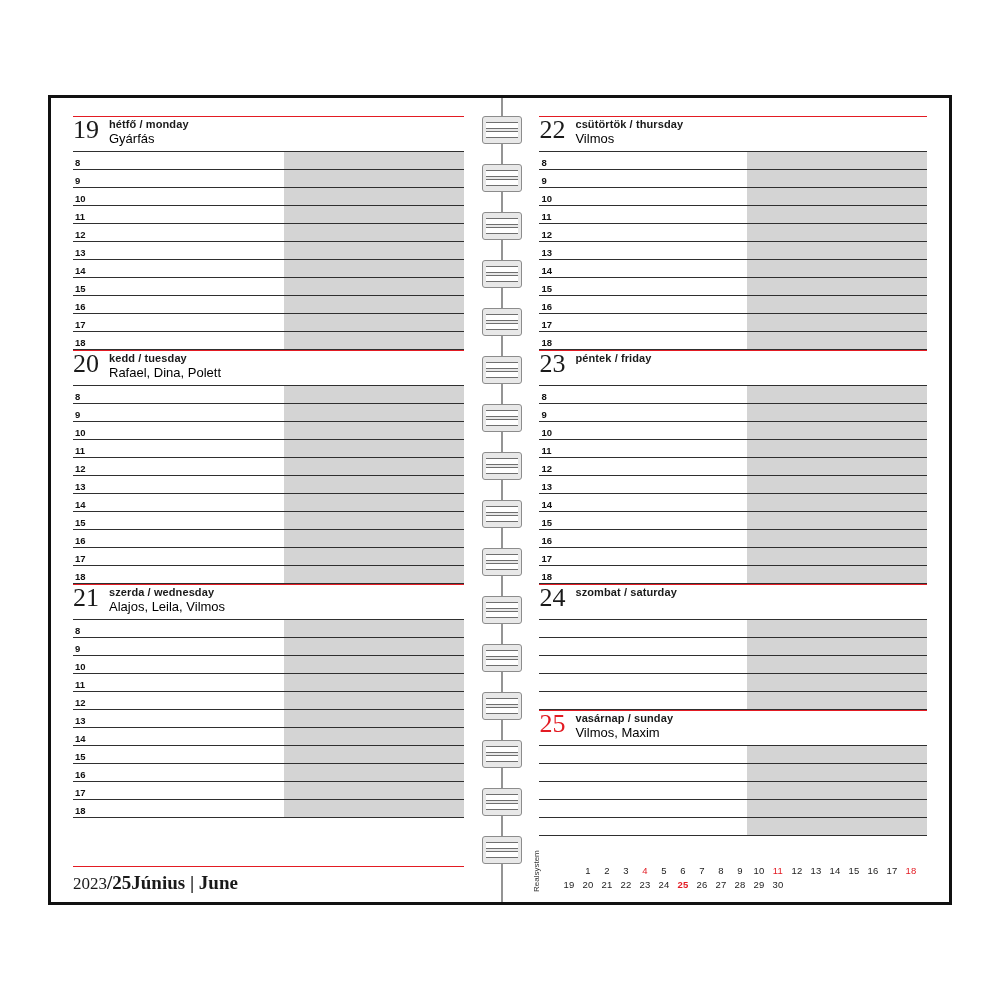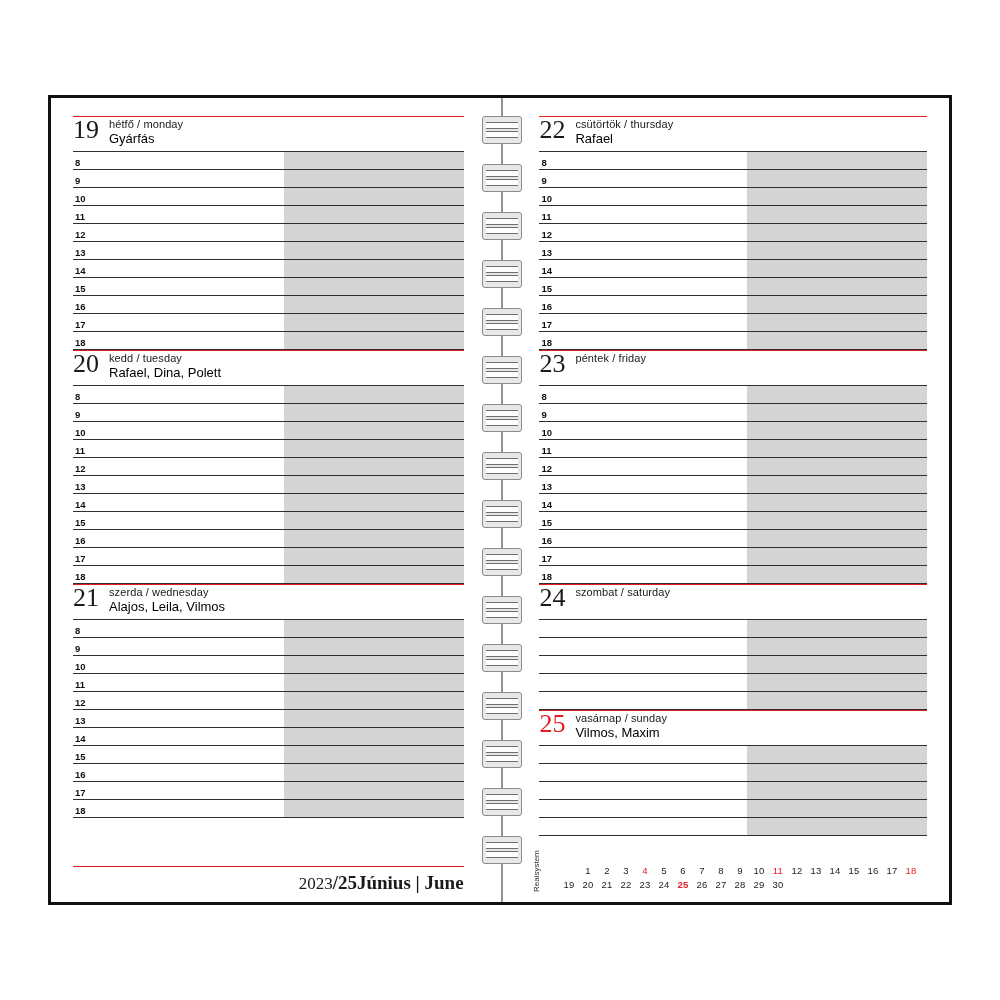--- a/index.html
+++ b/index.html
@@ -101,21 +101,21 @@
     font-family: "Liberation Serif", serif;
     font-size: 26px;
     line-height: 30px;
     font-weight: 400;
     color: #1a1a1a;
   }
   .day-num.sunday { color: #e31b23; }
   .day-dayname {
     margin-left: 36px;
     font-size: 11px;
-    font-weight: normal;
+    font-weight: bold;
     line-height: 13px;
     letter-spacing: .1px;
   }
   .day-names {
     margin-left: 36px;
     font-size: 13px;
     line-height: 16px;
     color: #000000;
   }
   .grid {
@@ -149,21 +149,21 @@
     border-top: 1px solid #2f2f2f;
   }
 
   
   .footer-left {
     position: absolute;
     left: 22px;
     right: 16px;
     bottom: 8px;
     display: flex;
-    justify-content: flex-end;
+    justify-content: flex-start;
     align-items: flex-end;
     border-top: 1.6px solid #e31b23;
     padding-top: 5px;
   }
   .year-page {
     font-family: "Liberation Serif", serif;
     font-size: 19px;
     font-weight: bold;
   }
   .year-page .yr { font-weight: normal; font-size: 17px;}
@@ -384,21 +384,21 @@
             <div class="ring" style="top: 738px;"></div>
           </div>
       </div>
 
       <div class="page-col page-right">
         <div id="right-days">
             <div class="day">
               <div class="day-head">
                 <div class="day-num">22</div>
                 <div class="day-dayname">csütörtök / thursday</div>
-                <div class="day-names">Rafael</div>
+                <div class="day-names">Vilmos</div>
               </div>
               <div class="grid row-top-rule">
                 <div class="shade"></div>
                 <div class="row">
                   <span class="hour">8</span>
                 </div>
                 <div class="row">
                   <span class="hour">9</span>
                 </div>
                 <div class="row">

